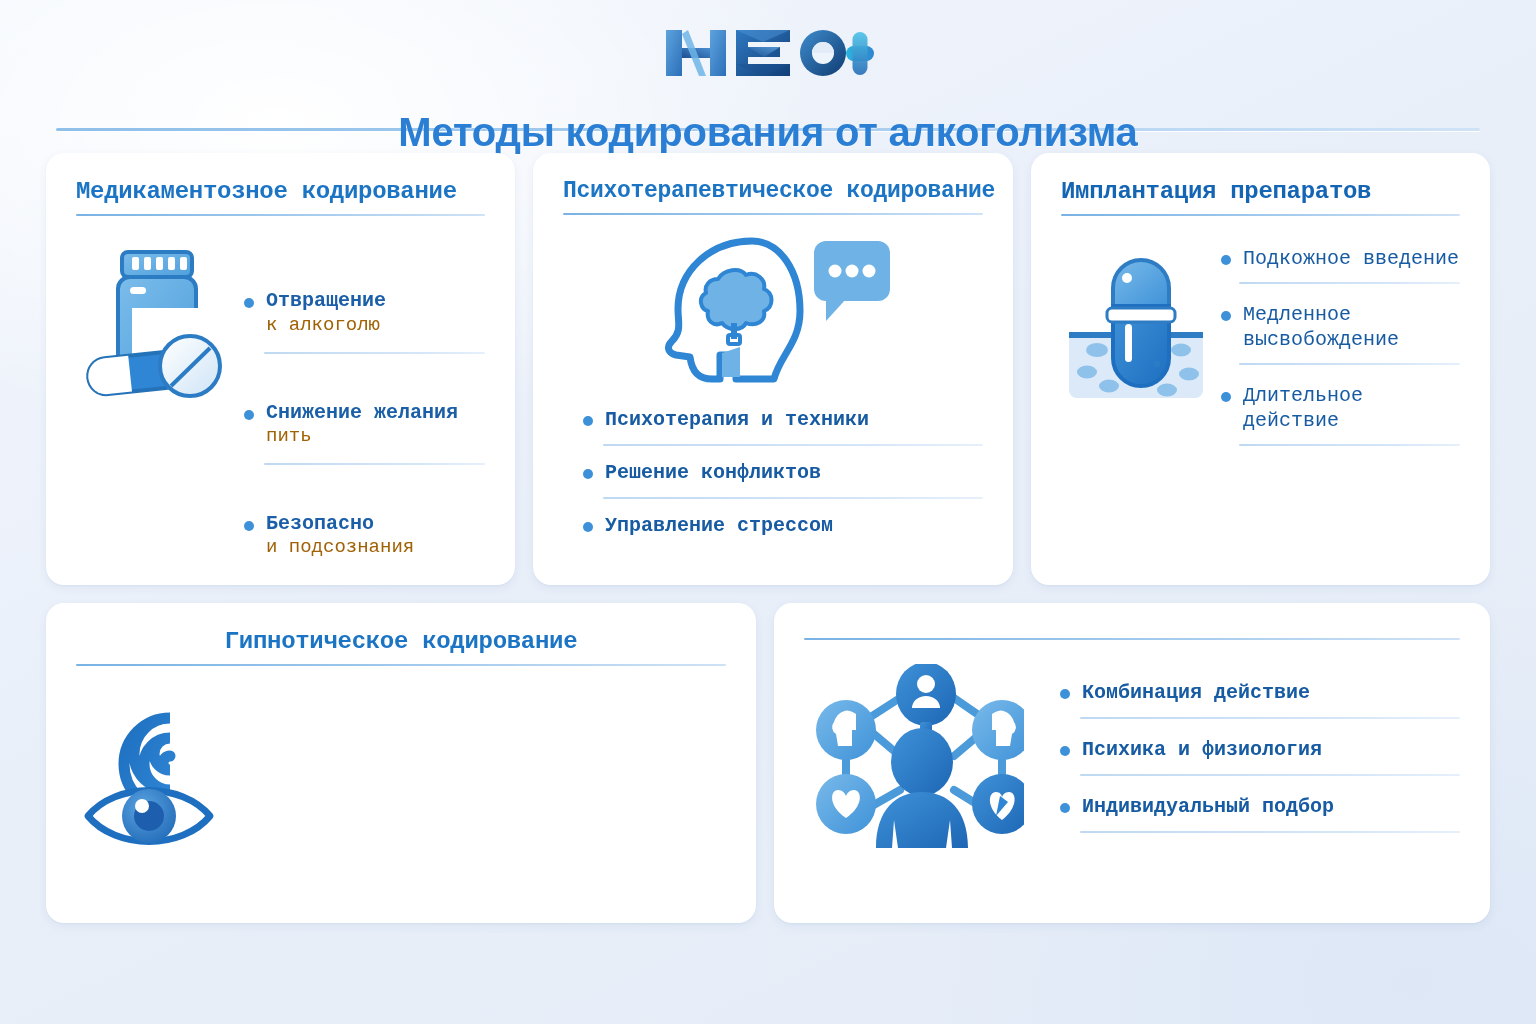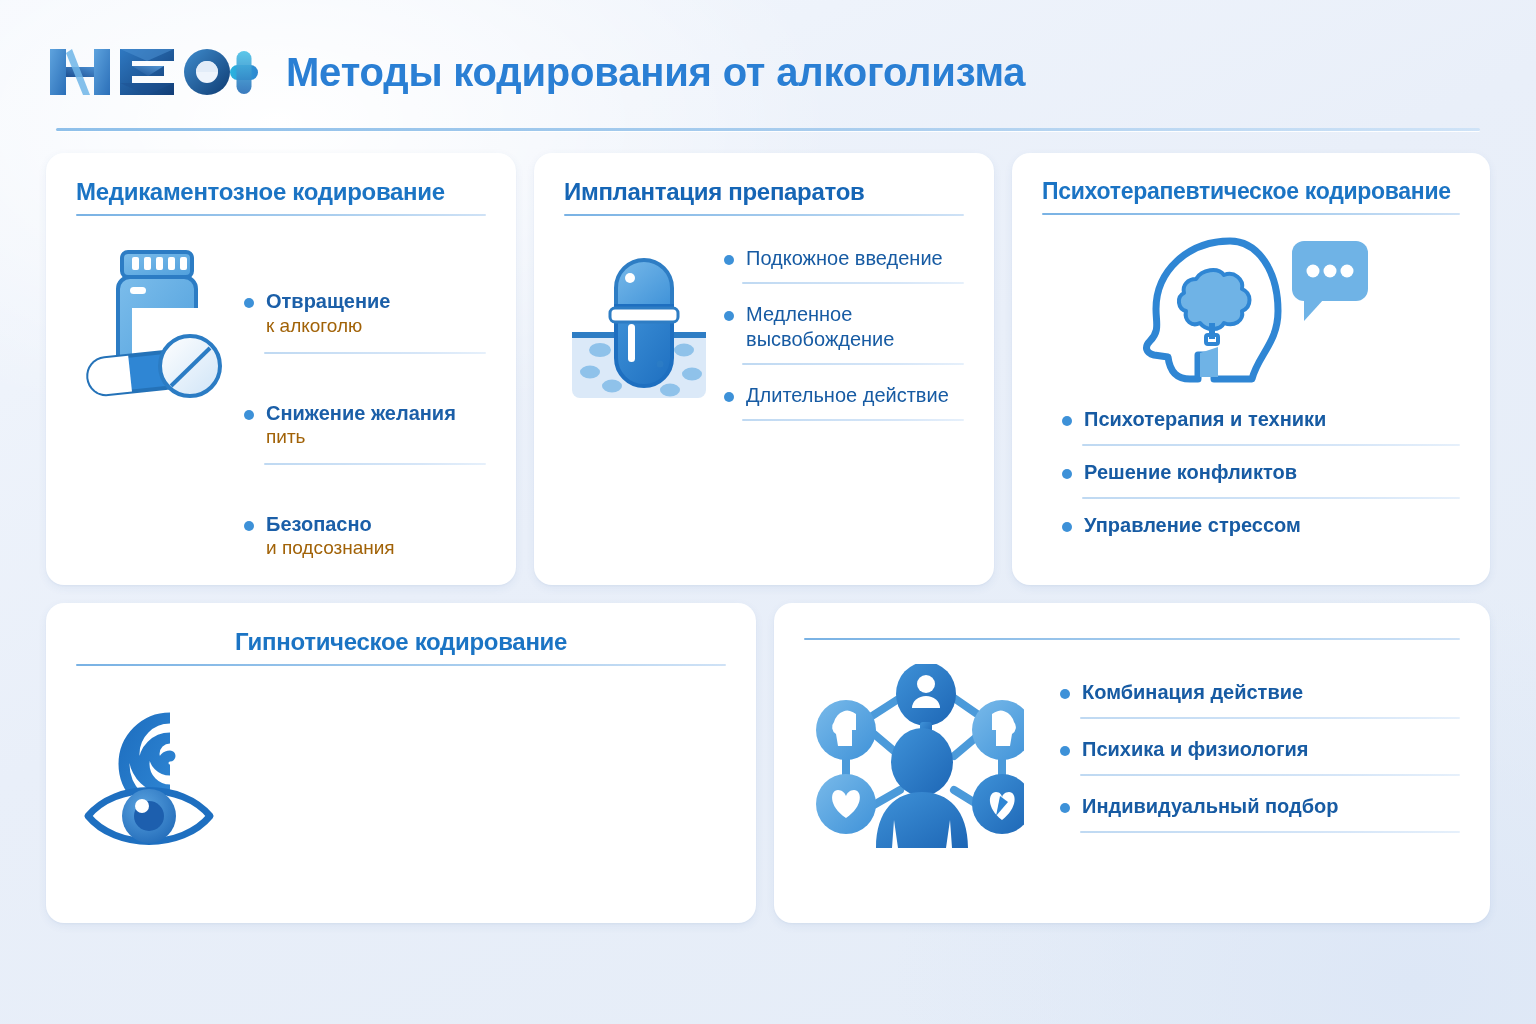--- a/index.html
+++ b/index.html
@@ -8,36 +8,36 @@
     font-family:"Liberation Sans","DejaVu Sans",sans-serif;
     background:
       radial-gradient(ellipse 900px 500px at 18% 12%, #ffffff 0%, rgba(255,255,255,0) 62%),
       radial-gradient(ellipse 800px 600px at 92% 96%, #dde7f6 0%, rgba(221,231,246,0) 65%),
       linear-gradient(155deg,#f3f7fd 0%,#e9eff9 45%,#e4ecf7 100%);
     color:#1663ae;
   }
   .page{position:relative;width:1536px;height:1024px;box-sizing:border-box;padding:0 46px;}
 
   
-  .header{display:flex;align-items:center;gap:28px;height:96px;padding-top:24px;}
+  .header{display:flex;align-items:center;gap:28px;height:96px;padding-top:24px;flex-direction:column;}
   .logo{display:flex;align-items:center;gap:2px;height:58px;}
   .logo svg{display:block;}
   .page-title{
     font-size:40px;font-weight:bold;letter-spacing:-0.2px;
     color:#2a7fd4;white-space:nowrap;
     text-shadow:0 1px 0 rgba(255,255,255,.6);
   }
   .header-rule{
     height:3px;margin:8px 10px 0 10px;border-radius:2px;
     background:linear-gradient(90deg,#8fc0ea 0%,#a9cdee 55%,#cfe3f7 100%);
     box-shadow:0 1px 0 rgba(255,255,255,.9);
   }
 
   
-  .row{display:flex;gap:18px;}
+  .row{display:flex;gap:18px;font-family:Liberation Mono, monospace;}
   .row-top{margin-top:22px;}
   .row-bottom{margin-top:18px;}
   .card{
     background:#fff;border-radius:18px;
     box-shadow:0 3px 10px rgba(40,90,150,.07), 0 1px 2px rgba(40,90,150,.05);
     padding:26px 30px 22px 30px;box-sizing:border-box;position:relative;
   }
   .c1{width:472px;height:432px;}
   .c2{width:480px;height:432px;}
   .c3{width:462px;height:432px;}
@@ -222,20 +222,67 @@
           <div class="sep"></div>
           <div class="bullet">
             <span class="dot"></span>
             <div class="b-main">Безопасно</div>
             <div class="b-sub">и подсознания</div>
           </div>
         </div>
       </div>
     </div>
 
+    <div class="card c2">
+      <div class="card-title">Психотерапевтическое кодирование</div>
+      <div class="title-rule"></div>
+      <div class="c2-icon">
+        <svg width="250" height="160" viewBox="0 0 250 160">
+
+          <path d="M104 14 C62 14 30 44 30 82 C30 96 34 104 24 114 C18 120 20 126 28 128 L42 130
+                   C44 146 52 152 64 152 L72 152 L72 128 L88 128 L88 152 L126 152
+                   C132 128 152 116 152 84 C152 44 132 14 104 14 Z" fill="none" stroke="#2f86d4" stroke-width="7" stroke-linejoin="round"></path>
+
+          <path d="M74 126 L92 120 L92 150 L74 150 Z" fill="#6fb3e6"></path>
+
+          <g fill="#6fb3e6" stroke="#2f86d4" stroke-width="4" stroke-linejoin="round">
+            <path d="M70 52 C62 52 56 58 58 66 C50 70 52 82 60 84 C58 94 66 100 74 96
+                     C80 104 94 104 98 96 C108 100 118 94 116 84 C126 80 126 66 116 62
+                     C118 52 108 44 98 48 C92 40 76 42 70 52 Z"></path>
+          </g>
+          <path d="M86 96 L86 112" stroke="#2f86d4" stroke-width="6" fill="none"></path>
+          <rect x="80" y="108" width="12" height="9" rx="2" fill="none" stroke="#2f86d4" stroke-width="4"></rect>
+
+          <rect x="166" y="14" width="76" height="60" rx="12" fill="#6fb3e6"></rect>
+          <path d="M178 72 L178 94 L198 72 Z" fill="#6fb3e6"></path>
+          <g fill="#ffffff">
+            <circle cx="187" cy="44" r="6.5"></circle>
+            <circle cx="204" cy="44" r="6.5"></circle>
+            <circle cx="221" cy="44" r="6.5"></circle>
+          </g>
+        </svg>
+      </div>
+      <div class="c2-list">
+        <div class="bullet">
+          <span class="dot"></span>
+          <div class="b-plain">Психотерапия и техники</div>
+        </div>
+        <div class="sep"></div>
+        <div class="bullet">
+          <span class="dot"></span>
+          <div class="b-plain">Решение конфликтов</div>
+        </div>
+        <div class="sep"></div>
+        <div class="bullet">
+          <span class="dot"></span>
+          <div class="b-plain">Управление стрессом</div>
+        </div>
+      </div>
+    </div>
+
     <div class="card c3">
       <div class="card-title">Имплантация препаратов</div>
       <div class="title-rule"></div>
       <div class="c3-body">
         <div class="c3-icon">
           <svg width="150" height="156" viewBox="0 0 150 156">
             <defs>
               <linearGradient id="capTop" x1="0" y1="0" x2="1" y2="1">
                 <stop offset="0" stop-color="#79baea"></stop>
                   <stop offset="1" stop-color="#3f92d8"></stop>
@@ -278,67 +325,20 @@
           </div>
           <div class="sep"></div>
           <div class="bullet">
             <span class="dot"></span>
             <div class="b-reg">Длительное действие</div>
           </div>
           <div class="sep"></div>
         </div>
       </div>
     </div>
-
-    <div class="card c2">
-      <div class="card-title">Психотерапевтическое кодирование</div>
-      <div class="title-rule"></div>
-      <div class="c2-icon">
-        <svg width="250" height="160" viewBox="0 0 250 160">
-
-          <path d="M104 14 C62 14 30 44 30 82 C30 96 34 104 24 114 C18 120 20 126 28 128 L42 130
-                   C44 146 52 152 64 152 L72 152 L72 128 L88 128 L88 152 L126 152
-                   C132 128 152 116 152 84 C152 44 132 14 104 14 Z" fill="none" stroke="#2f86d4" stroke-width="7" stroke-linejoin="round"></path>
-
-          <path d="M74 126 L92 120 L92 150 L74 150 Z" fill="#6fb3e6"></path>
-
-          <g fill="#6fb3e6" stroke="#2f86d4" stroke-width="4" stroke-linejoin="round">
-            <path d="M70 52 C62 52 56 58 58 66 C50 70 52 82 60 84 C58 94 66 100 74 96
-                     C80 104 94 104 98 96 C108 100 118 94 116 84 C126 80 126 66 116 62
-                     C118 52 108 44 98 48 C92 40 76 42 70 52 Z"></path>
-          </g>
-          <path d="M86 96 L86 112" stroke="#2f86d4" stroke-width="6" fill="none"></path>
-          <rect x="80" y="108" width="12" height="9" rx="2" fill="none" stroke="#2f86d4" stroke-width="4"></rect>
-
-          <rect x="166" y="14" width="76" height="60" rx="12" fill="#6fb3e6"></rect>
-          <path d="M178 72 L178 94 L198 72 Z" fill="#6fb3e6"></path>
-          <g fill="#ffffff">
-            <circle cx="187" cy="44" r="6.5"></circle>
-            <circle cx="204" cy="44" r="6.5"></circle>
-            <circle cx="221" cy="44" r="6.5"></circle>
-          </g>
-        </svg>
-      </div>
-      <div class="c2-list">
-        <div class="bullet">
-          <span class="dot"></span>
-          <div class="b-plain">Психотерапия и техники</div>
-        </div>
-        <div class="sep"></div>
-        <div class="bullet">
-          <span class="dot"></span>
-          <div class="b-plain">Решение конфликтов</div>
-        </div>
-        <div class="sep"></div>
-        <div class="bullet">
-          <span class="dot"></span>
-          <div class="b-plain">Управление стрессом</div>
-        </div>
-      </div>
-    </div>
   </div>
 
   <div class="row row-bottom">
 
     <div class="card c4">
       <div class="card-title">Гипнотическое кодирование</div>
       <div class="title-rule"></div>
       <div class="c4-body">
         <div class="c4-icon">
           <svg width="166" height="160" viewBox="0 0 166 160">

